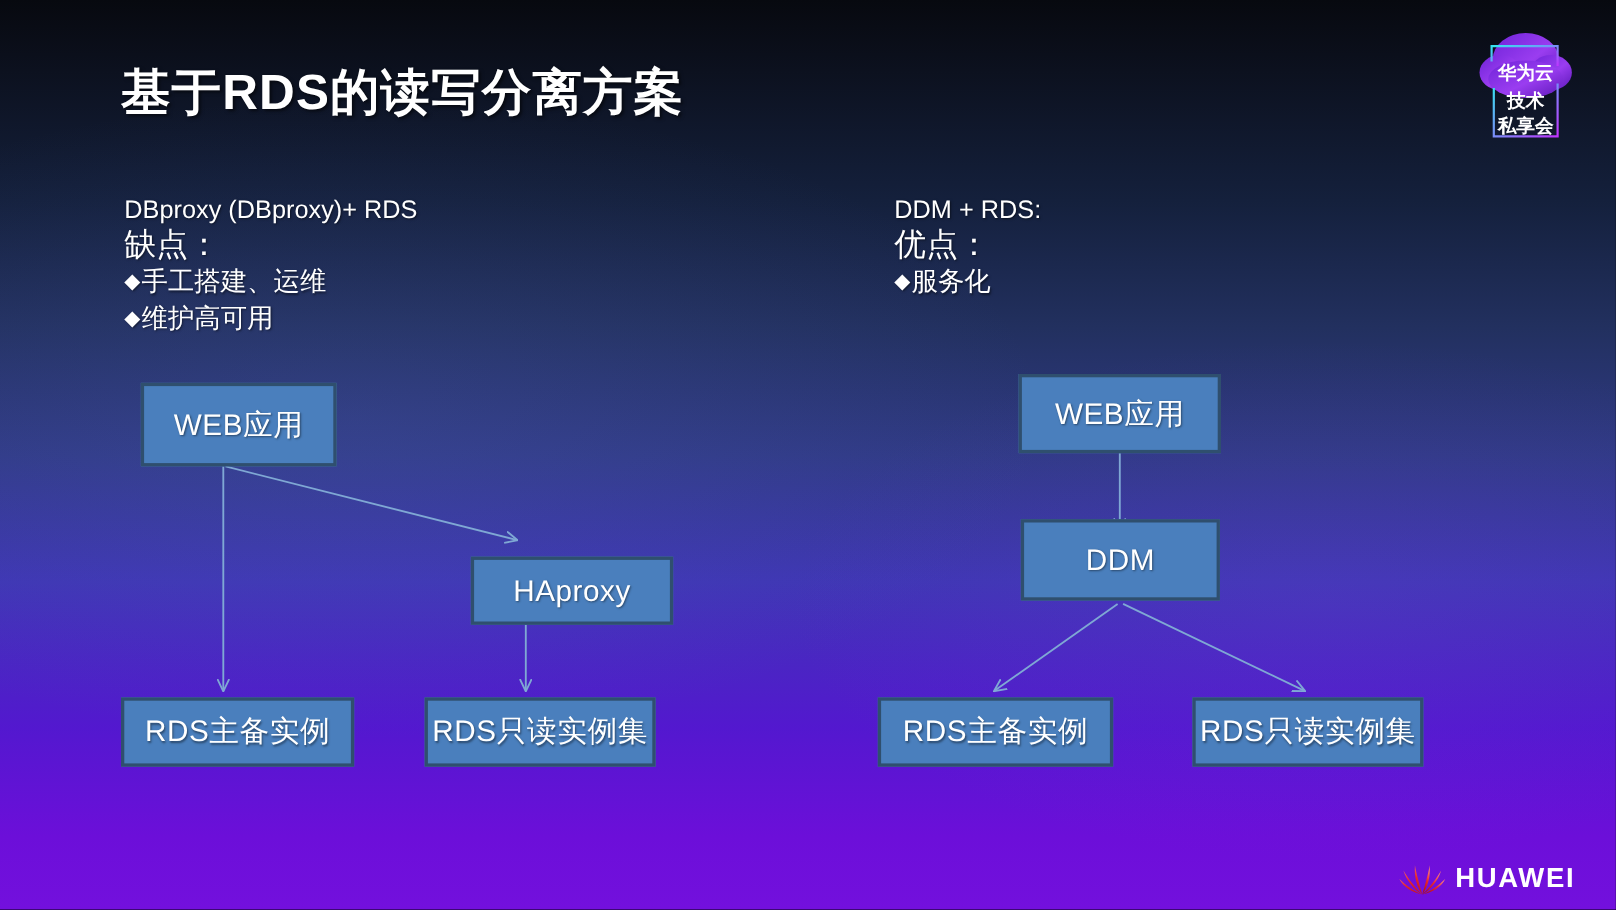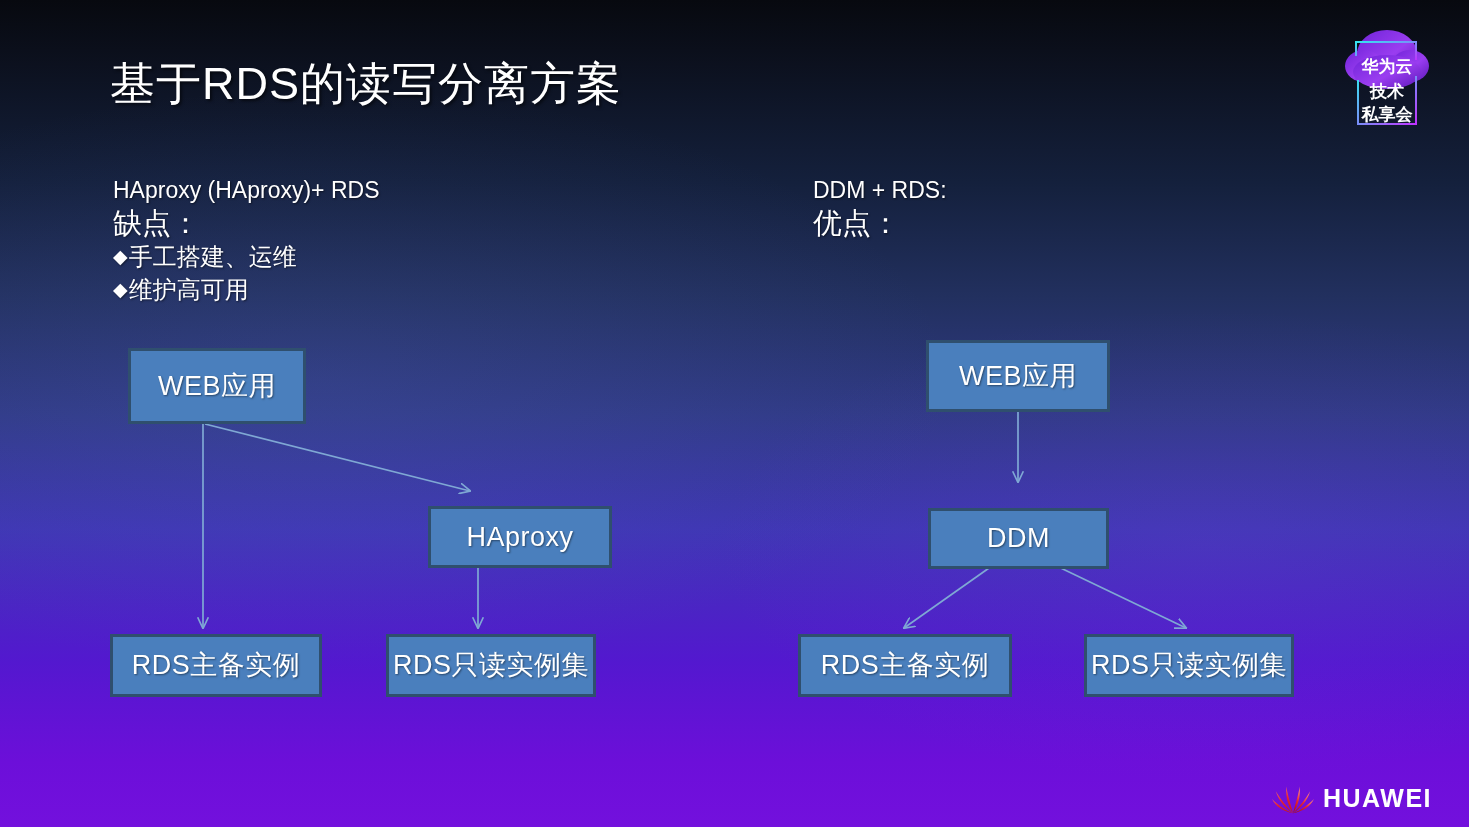--- a/index.html
+++ b/index.html
@@ -32,21 +32,21 @@
       radial-gradient(900px 420px at 22% 46%, rgba(90,110,200,.16), rgba(0,0,0,0) 70%),
       radial-gradient(700px 340px at 82% 66%, rgba(120,70,220,.14), rgba(0,0,0,0) 70%);
     pointer-events: none;
   }
 
   .title {
     position: absolute;
     left: 110px;
     top: 54px;
     font-size: 45px;
-    font-weight: normal;
+    font-weight: bold;
     color: #ffffff;
     letter-spacing: 1px;
     text-shadow: 2px 2px 3px rgba(0,0,0,.55);
     white-space: nowrap;
   }
 
   .col { position: absolute; color: #ffffff; }
   .col-left  { left: 113px; top: 174px; }
   .col-right { left: 813px; top: 174px; }
   .col .head {
@@ -91,21 +91,21 @@
   }
 
   
   #box-web-left  { left: 128px; top: 348px; width: 178px; height: 76px; }
   #box-haproxy   { left: 386px; top: 506px; width: 184px; height: 62px; margin-left: 42px; }
   #box-rds-ms-l  { left: 110px; top: 634px; width: 212px; height: 63px; }
   #box-rds-ro-l  { left: 386px; top: 634px; width: 210px; height: 63px; }
 
   
   #box-web-right { left: 926px; top: 340px; width: 184px; height: 72px; }
-  #box-ddm       { left: 928px; top: 508px; width: 181px; height: 61px; }
+  #box-ddm       { left: 928px; top: 472px; width: 181px; height: 74px; }
   #box-rds-ms-r  { left: 798px; top: 634px; width: 214px; height: 63px; }
   #box-rds-ro-r  { left: 1084px; top: 634px; width: 210px; height: 63px; }
 
   .arrows {
     position: absolute;
     inset: 0;
     pointer-events: none;
   }
 
   
@@ -137,29 +137,30 @@
 </style>
 </head>
 <body>
 
 <div class="slide">
   <div class="sheen"></div>
 
   <div class="title">基于RDS的读写分离方案</div>
 
   <div class="col col-left">
-    <div class="head">HAproxy (HAproxy)+ RDS</div>
+    <div class="head">DBproxy (DBproxy)+ RDS</div>
     <div class="sub">缺点：</div>
     <div class="bullet"><span class="dia">◆</span><span>手工搭建、运维</span></div>
     <div class="bullet"><span class="dia">◆</span><span>维护高可用</span></div>
   </div>
 
   <div class="col col-right">
     <div class="head">DDM + RDS:</div>
     <div class="sub">优点：</div>
+    <div class="bullet"><span class="dia">◆</span><span>服务化</span></div>
   </div>
 
   <svg class="arrows" width="1469" height="827" viewBox="0 0 1469 827">
     <defs>
       <marker id="ah" viewBox="0 0 10 10" refX="9" refY="5" markerWidth="7" markerHeight="7" orient="auto-start-reverse">
         <path d="M 0 0.5 L 9.5 5 L 0 9.5" fill="none" stroke="#7fa8d4" stroke-width="1.4"></path>
       </marker>
     </defs>
 
     <path d="M 203 424 L 203 628" fill="none" stroke="#7fa8d4" stroke-width="1.7" marker-end="url(#ah)"></path>

